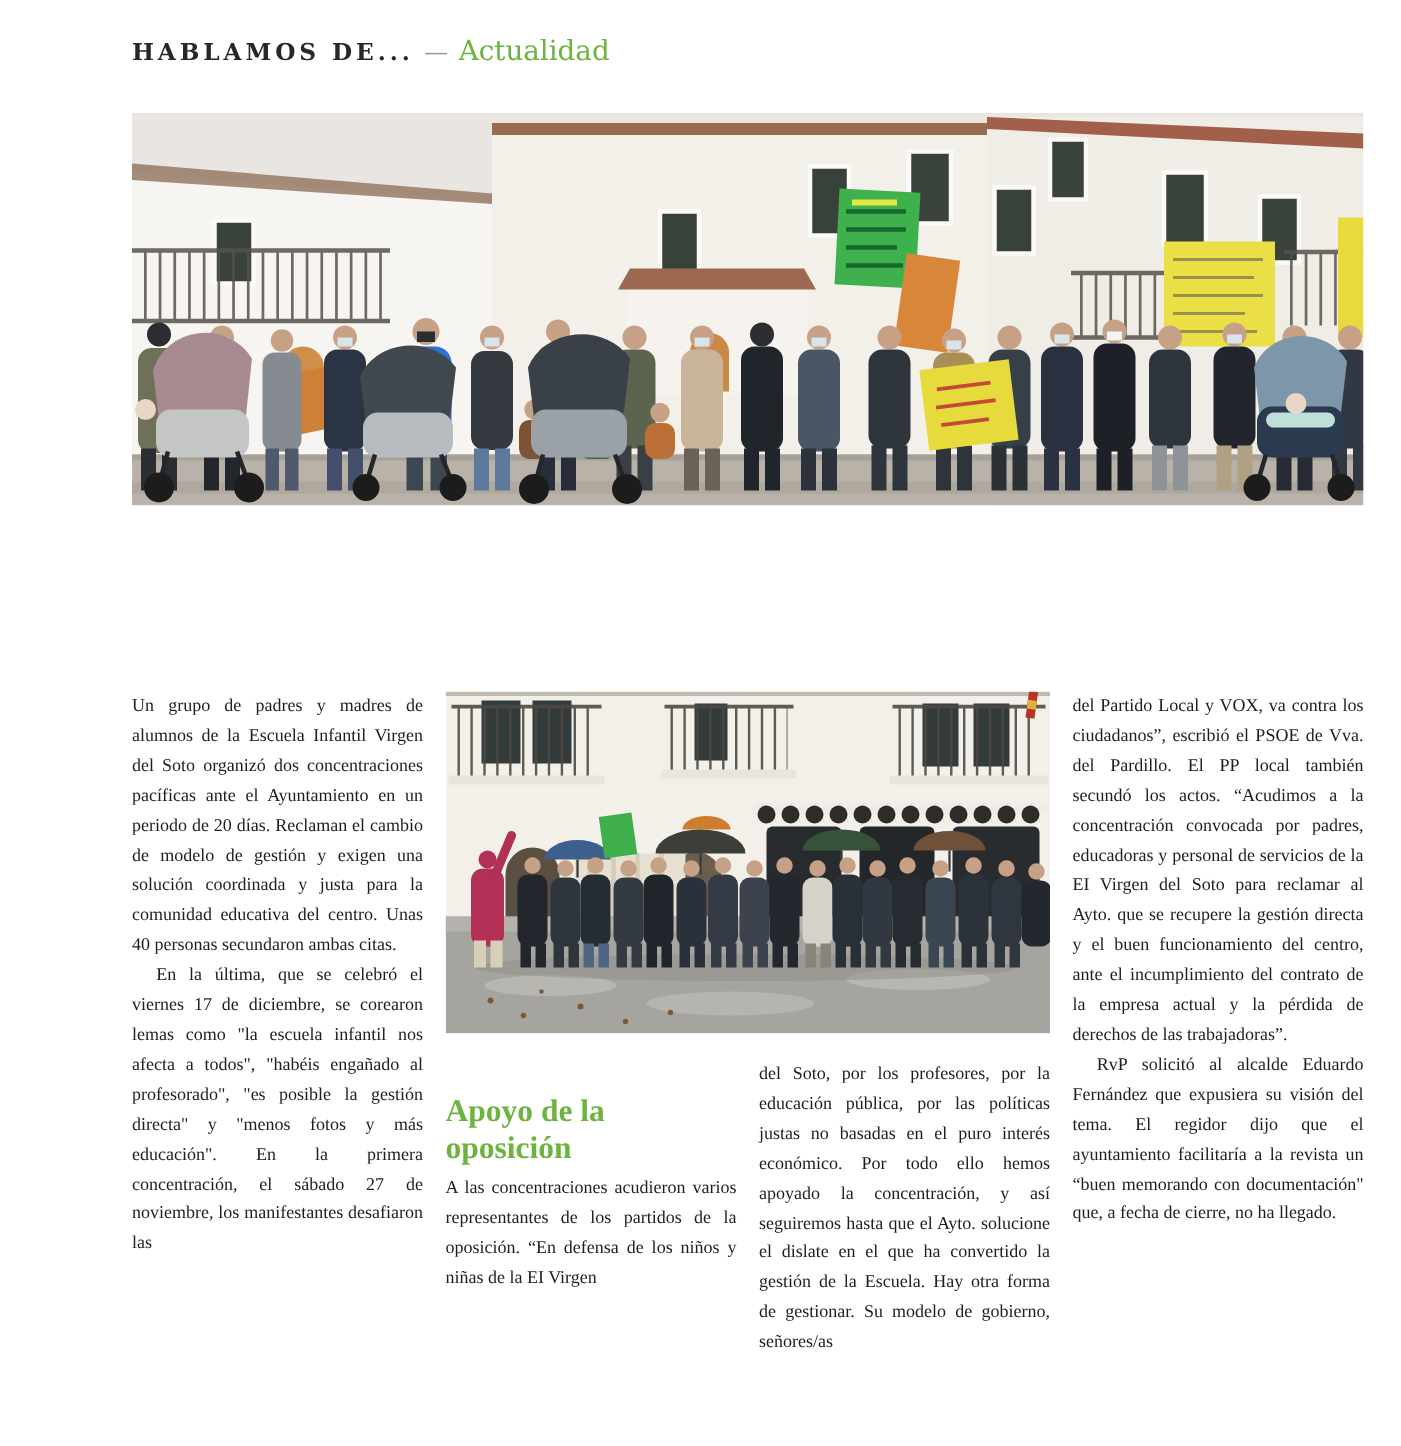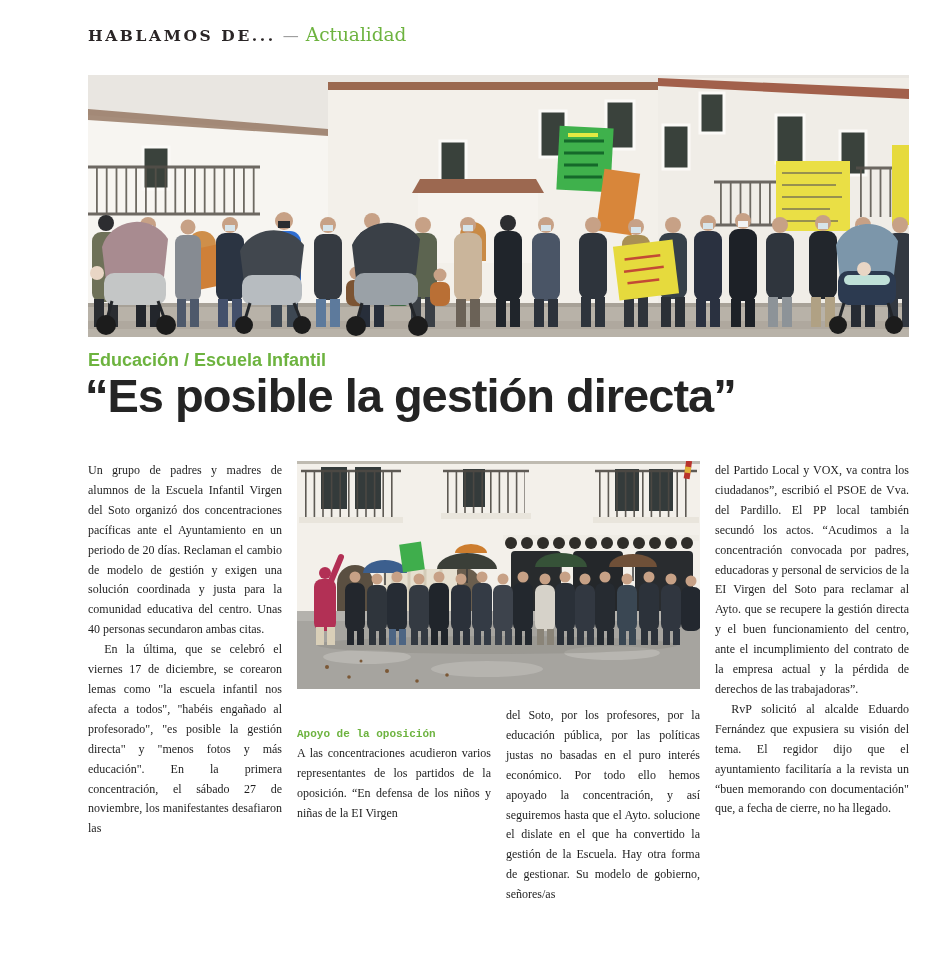--- a/index.html
+++ b/index.html
@@ -25,22 +25,22 @@
   .headline{position:absolute;left:85px;top:368px;margin:0;
             font-family:"Liberation Sans",sans-serif;font-weight:700;
             font-size:47px;letter-spacing:-1px;color:#242424;}
 
   
   .body-grid{position:absolute;left:88px;top:461px;width:821px;
              display:grid;grid-template-columns:194px 403px 194px;column-gap:15px;}
   .mid-cols{display:grid;grid-template-columns:194px 194px;column-gap:15px;}
   .col p{margin:0;font-size:12px;line-height:19.9px;text-align:justify;color:#1d1d1d;}
   .col p.indent{text-indent:1.35em;}
-  .subhead{margin:22px 0 4px 0;font-family:Liberation Mono, monospace;
-           font-weight:700;font-size:11px;color:#6db33f;}
+  .subhead{margin:22px 0 4px 0;font-family:Liberation Serif, serif;
+           font-weight:700;font-size:21px;color:#6db33f;}
 </style>
 </head>
 <body>
 
 <div class="page">
 
   <header class="masthead">
     <span class="m-label">HABLAMOS DE...</span><span class="m-sep">—</span><span class="m-cat">Actualidad</span>
   </header>
 
@@ -287,22 +287,20 @@
         </g>
       </g>
 
       <g>
         <rect x="528" y="168" width="60" height="54" fill="#e6da3d" transform="rotate(-7 558 195)"></rect>
         <path d="M538 182 h36 M536 194 h40 M538 206 h32" stroke="#c34a35" stroke-width="2.5" fill="none" transform="rotate(-7 558 195)"></path>
       </g>
     </svg>
   </figure>
 
-  <div class="kicker">Educación / Escuela Infantil</div>
-  <h1 class="headline">“Es posible la gestión directa”</h1>
 
   <div class="body-grid">
 
     <div class="col">
       <p>Un grupo de padres y madres de alumnos de la Escuela Infantil Virgen del Soto organizó dos concentraciones pacíficas ante el Ayuntamiento en un periodo de 20 días. Reclaman el cambio de modelo de gestión y exigen una solución coordinada y justa para la comunidad educativa del centro. Unas 40 personas secundaron ambas citas.</p>
       <p class="indent">En la última, que se celebró el viernes 17 de diciembre, se corearon lemas como "la escuela infantil nos afecta a todos", "habéis engañado al profesorado", "es posible la gestión directa" y "menos fotos y más educación". En la primera concentración, el sábado 27 de noviembre, los manifestantes desafiaron las</p>
     </div>
 
     <div class="mid">
 

